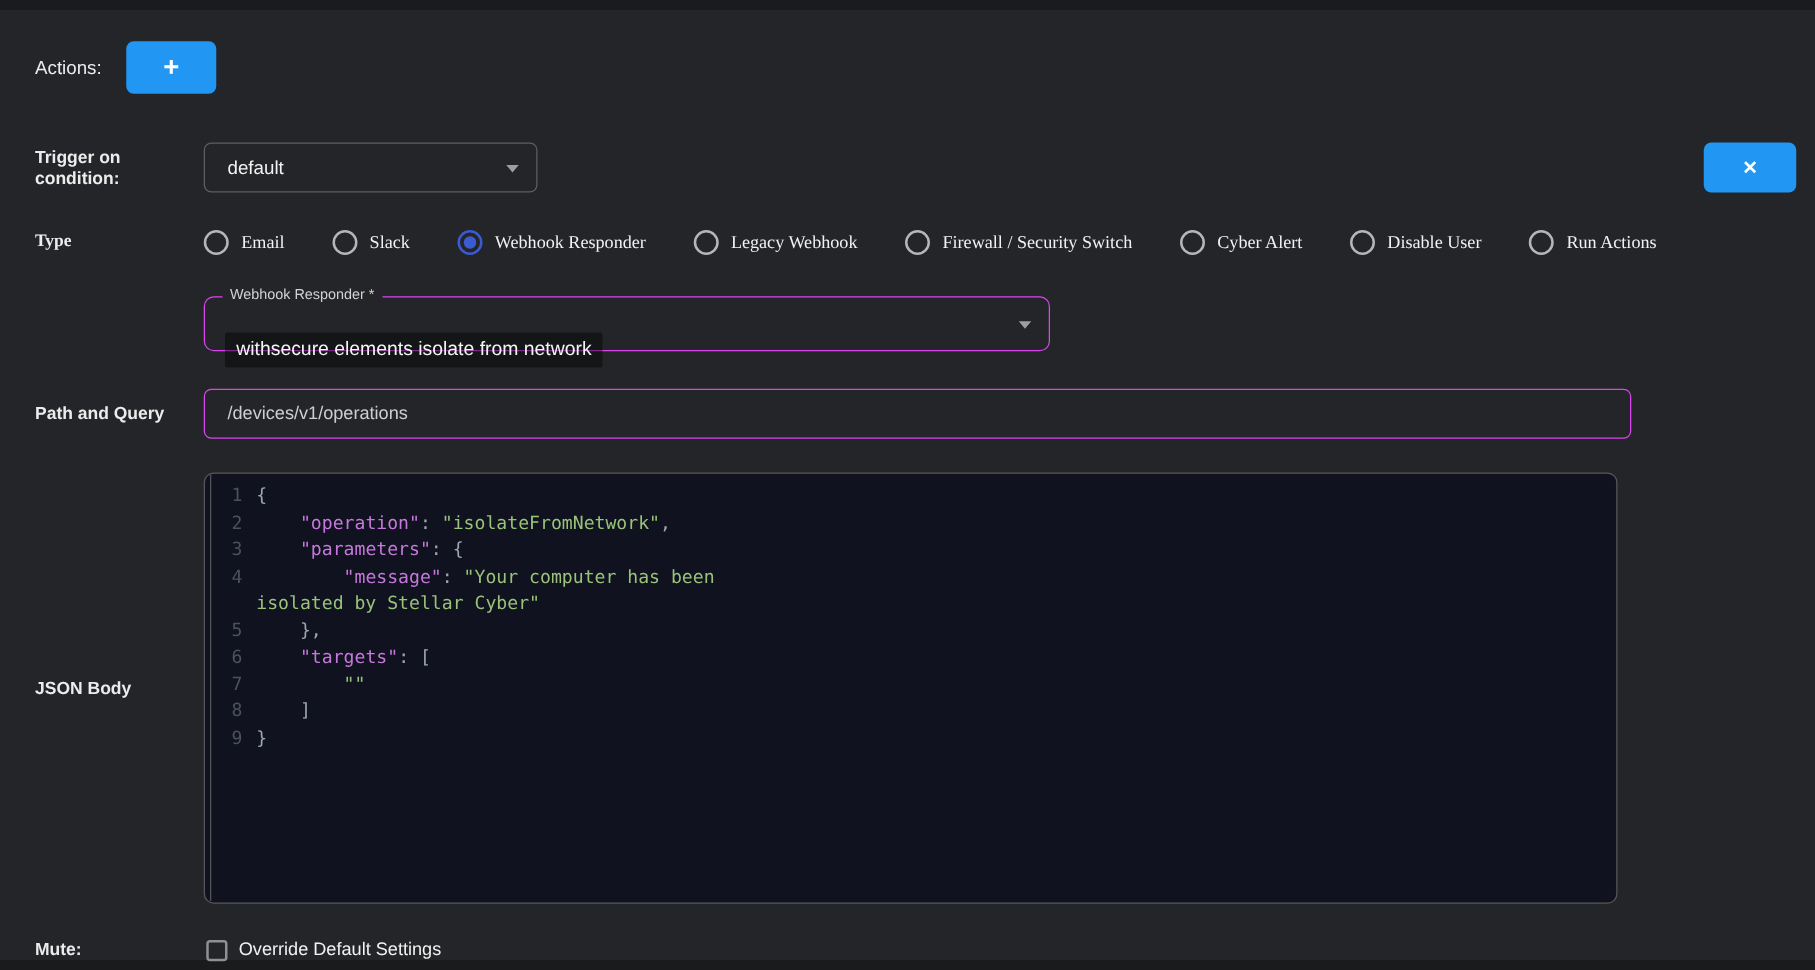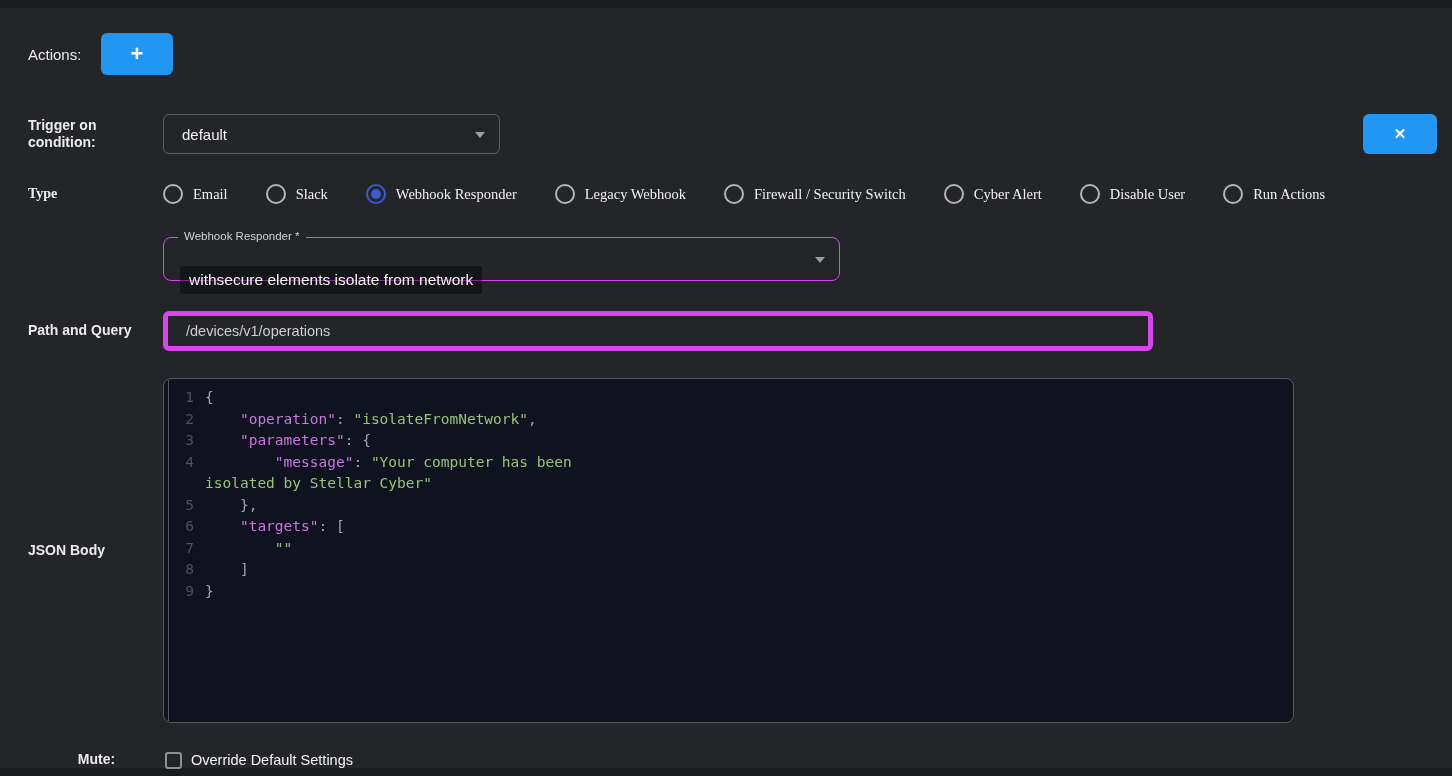--- a/index.html
+++ b/index.html
@@ -30,21 +30,21 @@
   .btn-plus { width:72px; height:42px; font-size:22px; font-weight:bold; line-height:1; }
   .btn-close { width:74px; height:40px; font-size:15px; font-weight:bold; position:absolute; right:15px; top:0; }
 
   
   .trigger-row { margin-top:39px; height:40px;align-items:center; }
   .select-box {
     position:relative; height:40px; border:1px solid #5f5f63; border-radius:6px;
     display:flex; align-items:center; padding:0 18px; background:transparent;
     cursor:pointer;
   }
-  .trigger-select { width:337px; }
+  .trigger-select { width:267px; }
   .select-value { font-size:15px; color:#f2f2f2; }
   .caret {
     position:absolute; right:14px; top:50%; margin-top:-2px;
     width:0; height:0; border-left:5px solid transparent; border-right:5px solid transparent;
     border-top:6px solid #9e9ea2;
   }
 
   
   .type-row { margin-top:28px; height:24px;font-family:Liberation Serif, serif; }
   .radio-group { display:flex; align-items:center; }
@@ -71,21 +71,21 @@
     background:#242528; padding:0 6px; white-space:nowrap;
   }
   .responder-value {
     font-size:15.5px; color:#f4f4f4; background:rgba(0,0,0,0.42);
     padding:5px 9px; border-radius:2px;margin-top:28px;
   }
 
   
   .path-row { margin-top:30px; height:40px; }
   .text-input {
-    width:990px; height:40px; border:5px solid #d946ef; border-radius:6px;
+    width:1142px; height:40px; border:1px solid #d946ef; border-radius:6px;
     display:flex; align-items:center; padding:0 18px; font-size:14.5px; color:#cfcfd2;
     cursor:text;
   }
 
   
   .json-row { margin-top:27px; height:345px; align-items:center; }
   .editor {
     width:1131px; height:345px; background:#10121f;
     border:1px solid #58585c; border-radius:8px;
     overflow:hidden; position:relative; cursor:text;
@@ -101,21 +101,21 @@
   .tok-k { color:#c678dd; }
   .tok-s { color:#98c379; }
 
   
   .mute-row { margin-top:27px; height:20px; }
   .checkbox {
     width:17px; height:17px; border:2px solid #8f8f94; border-radius:3px;
     margin-right:9px; flex:0 0 17px; cursor:pointer; background:transparent;
   }
   .checkbox-label { font-size:14.5px; color:#f2f2f2; }
-  .mute-row .col-label { width:137px; flex:0 0 137px;text-align:center; }
+  .mute-row .col-label { width:137px; flex:0 0 137px; }
 </style>
 </head>
 <body>
 
 <div class="panel">
 
   <div class="row actions-row">
     <span class="actions-label">Actions:</span>
     <button class="btn-blue btn-plus">
       <span>+</span>

